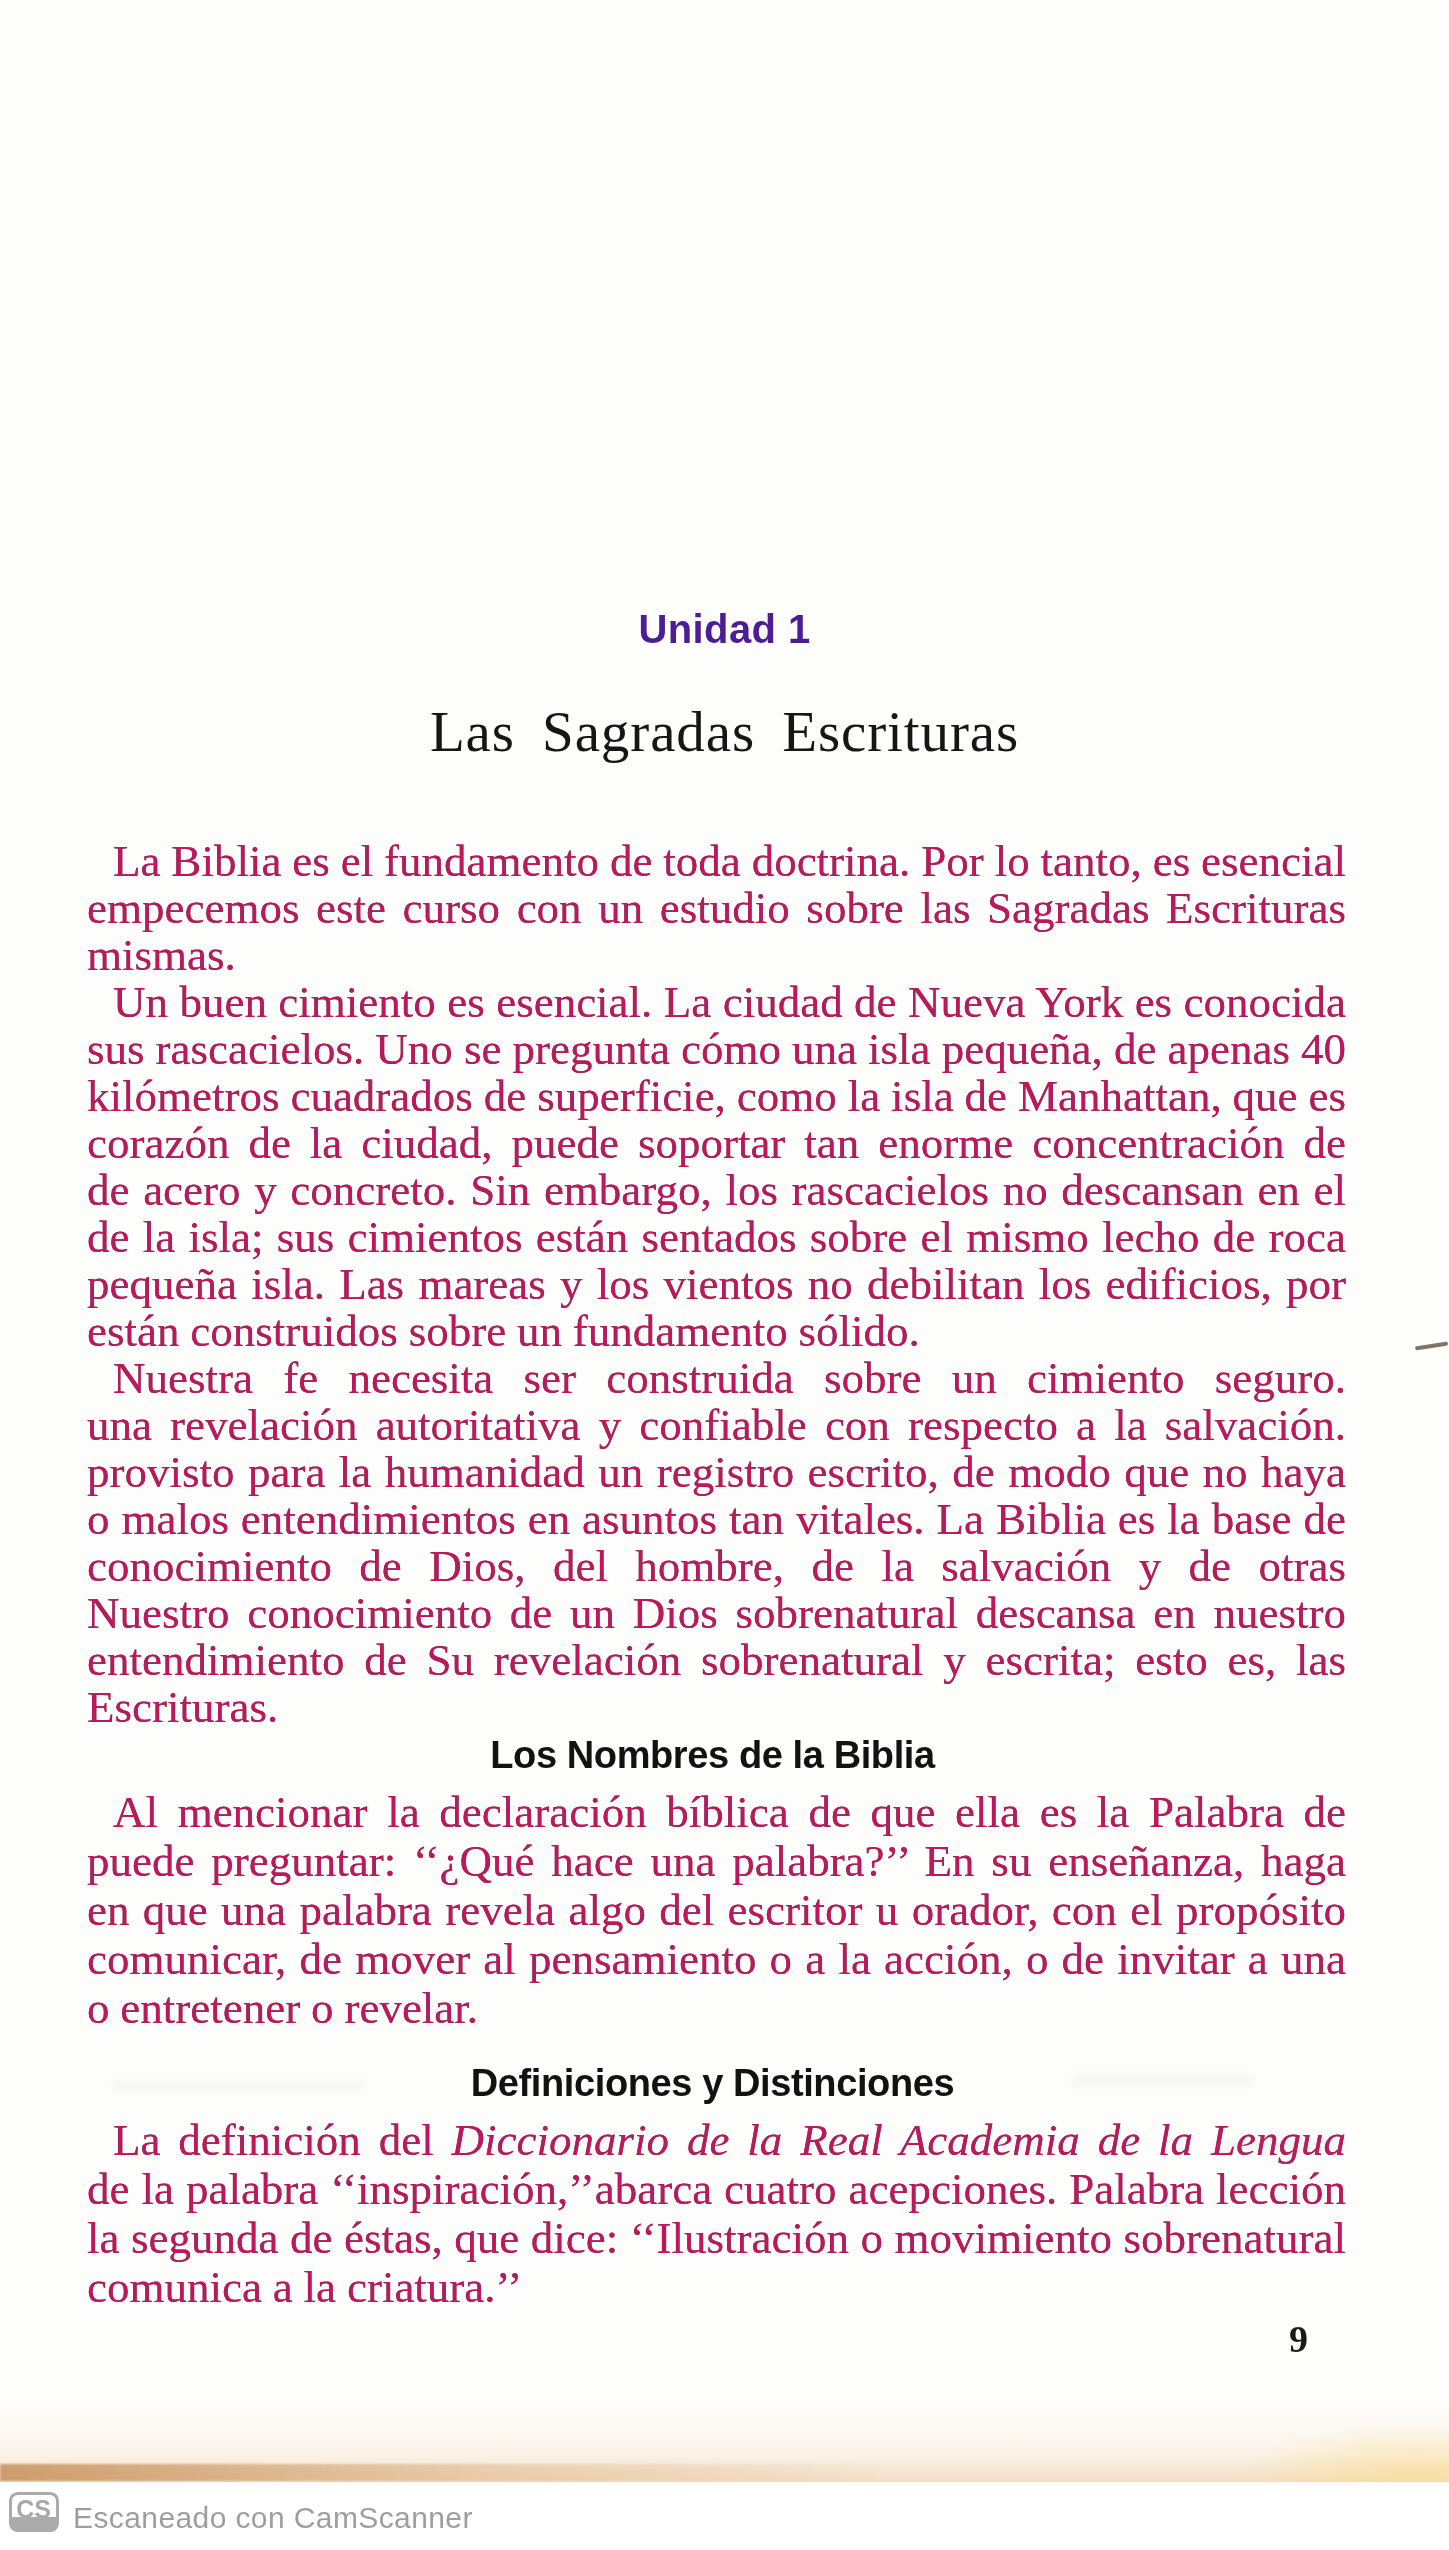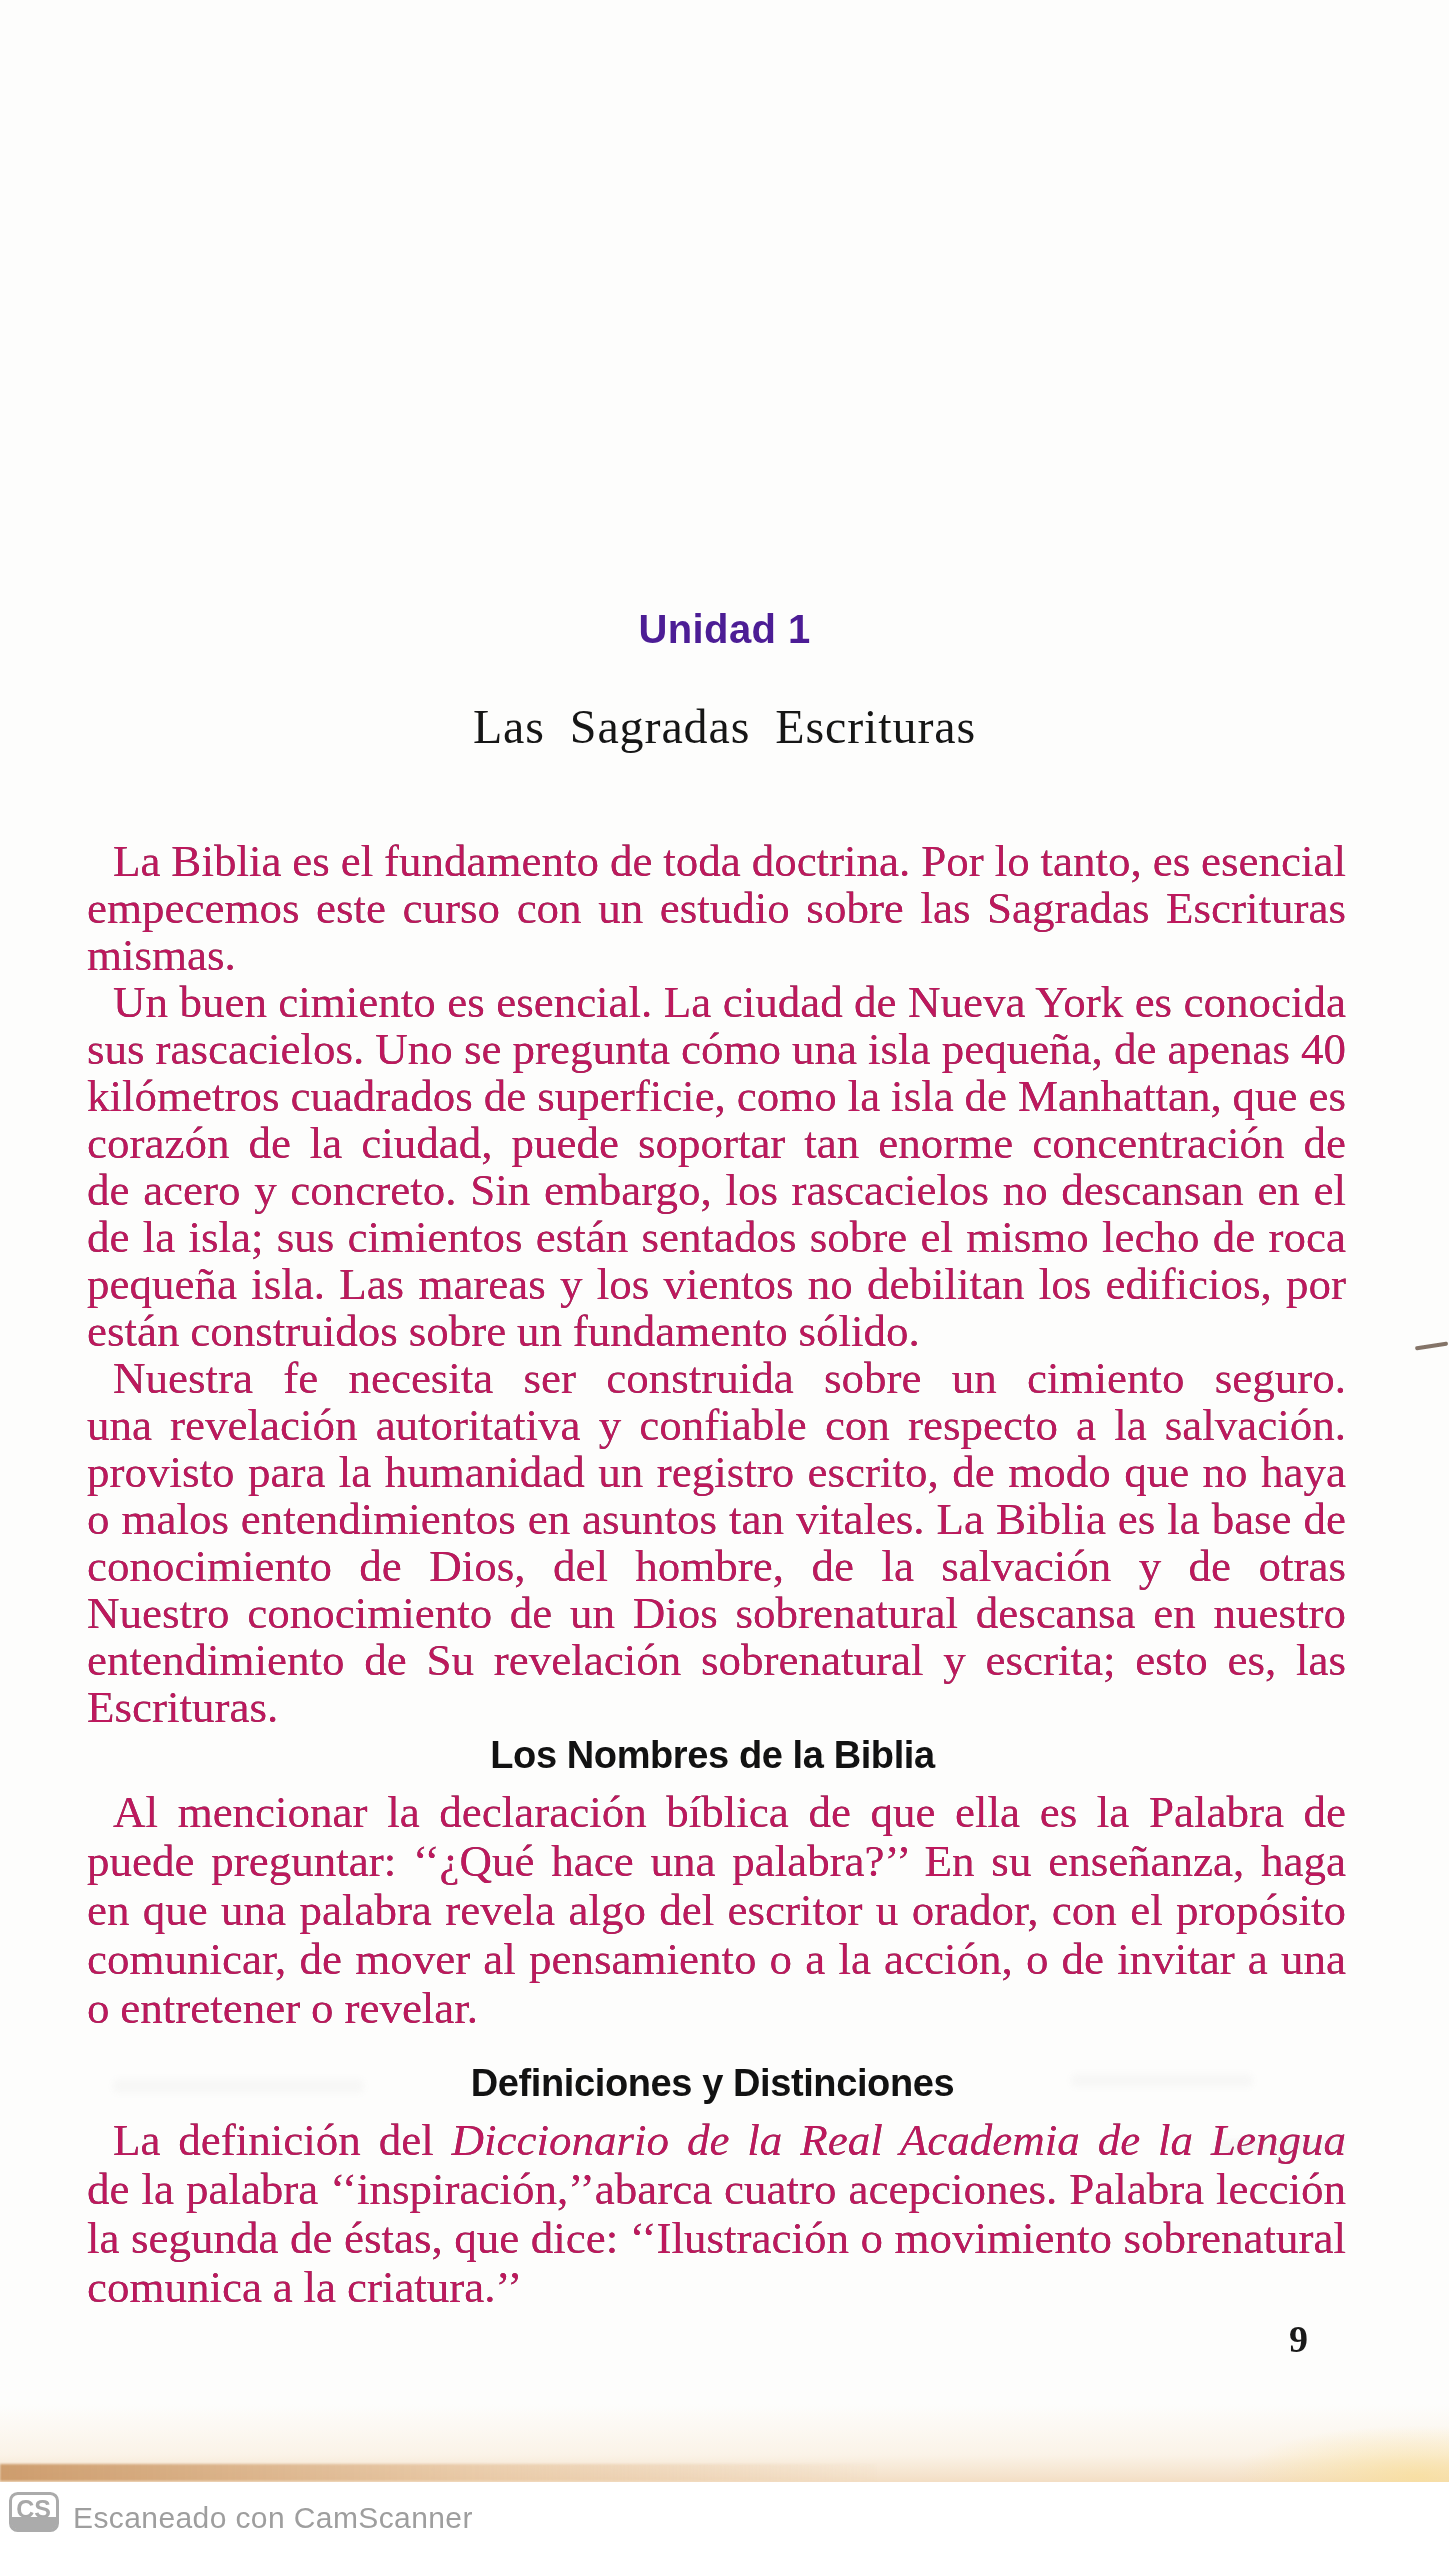--- a/index.html
+++ b/index.html
@@ -4,21 +4,21 @@
 <style>
   html,body{margin:0;padding:0;}
   body{width:1450px;height:2550px;position:relative;background:#ffffff;overflow:hidden;
        font-family:"Liberation Serif", serif;}
   .page{position:absolute;inset:0;background:#fdfdfc;}
   
   .unit{position:absolute;left:95px;top:607px;width:1259px;text-align:center;
         font-family:"Liberation Sans", sans-serif;font-size:40px;font-weight:700;
         letter-spacing:0.4px;color:#4c1d95;}
   .title{position:absolute;left:95px;top:699px;width:1259px;margin:0;text-align:center;
-        font-family:"Liberation Serif", serif;font-size:48px;font-weight:400;
+        font-family:"Liberation Serif", serif;font-size:57px;font-weight:400;
         word-spacing:12px;letter-spacing:0.9px;color:#161616;}
   .sechead{position:absolute;left:83px;width:1259px;margin:0;text-align:center;
         font-family:"Liberation Sans", sans-serif;font-size:38px;font-weight:700;
         letter-spacing:-0.4px;color:#121212;}
   #h-names{top:1734px;}
   #h-defs{top:2062px;}
   
   .block{position:absolute;left:87px;width:1259px;color:#be185d;font-size:45px;
          text-shadow:0 0 0.6px rgba(25,25,25,0.75);word-spacing:-0.4px;}
   #body1{top:838px;}

